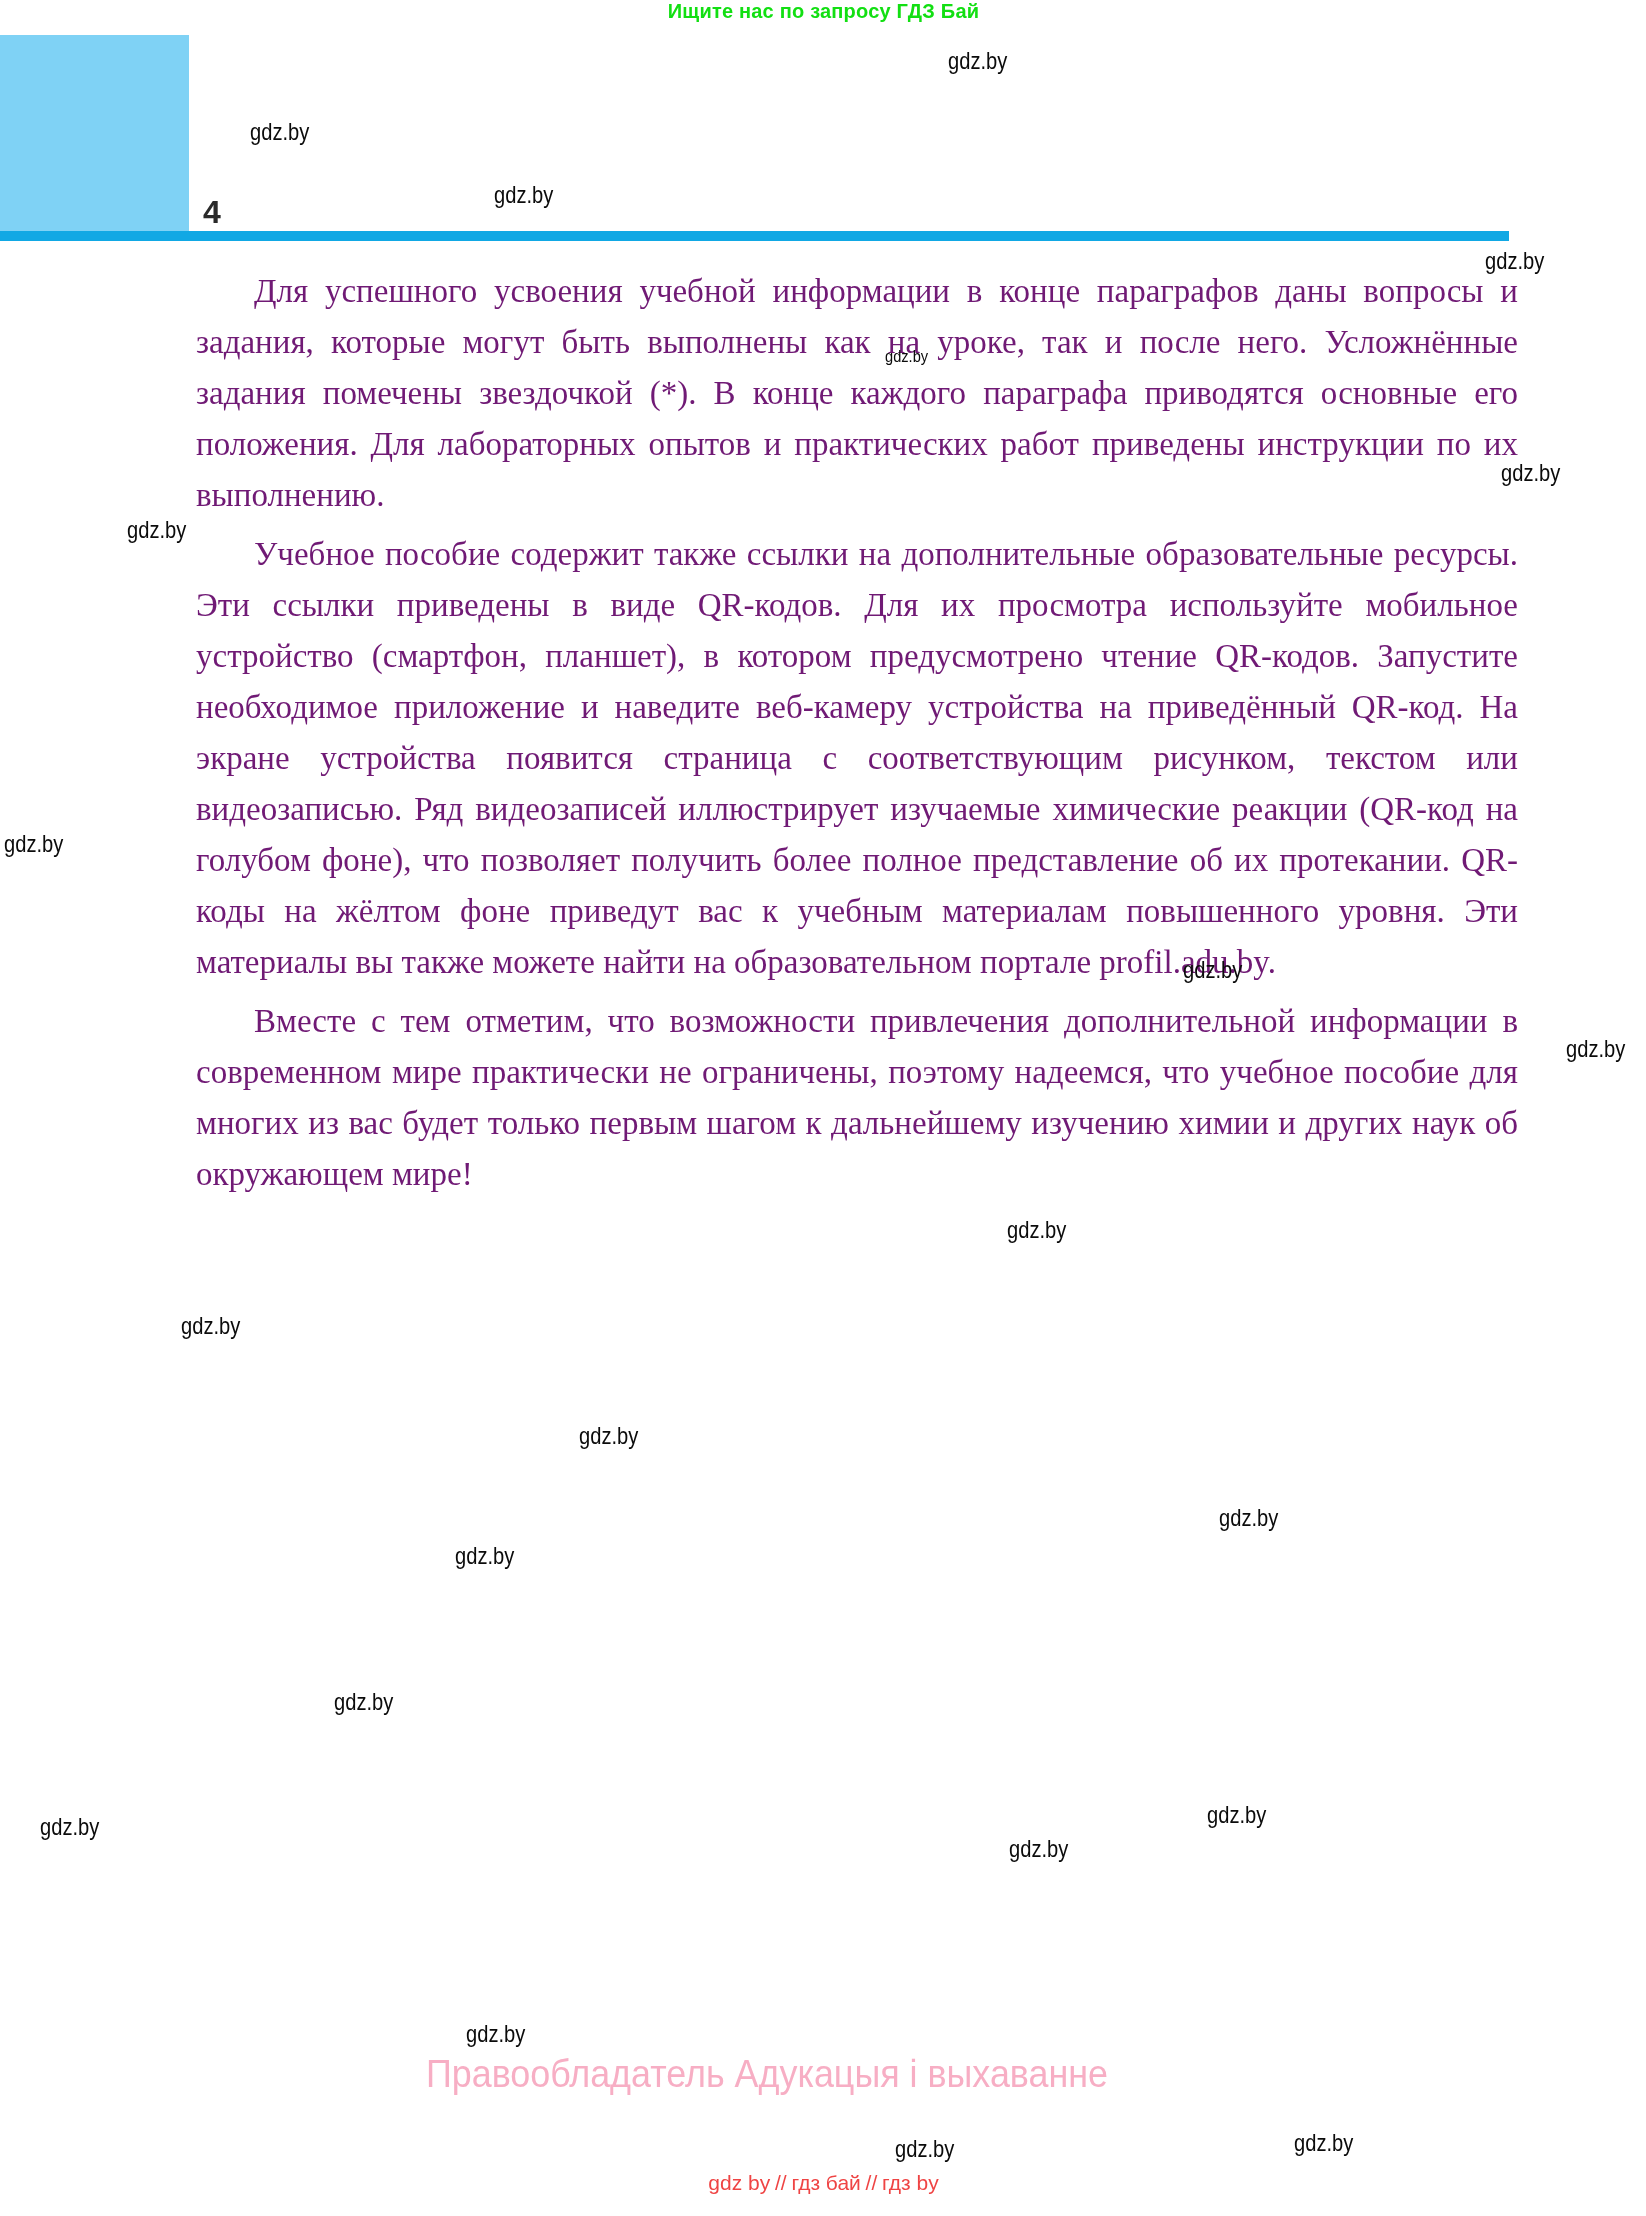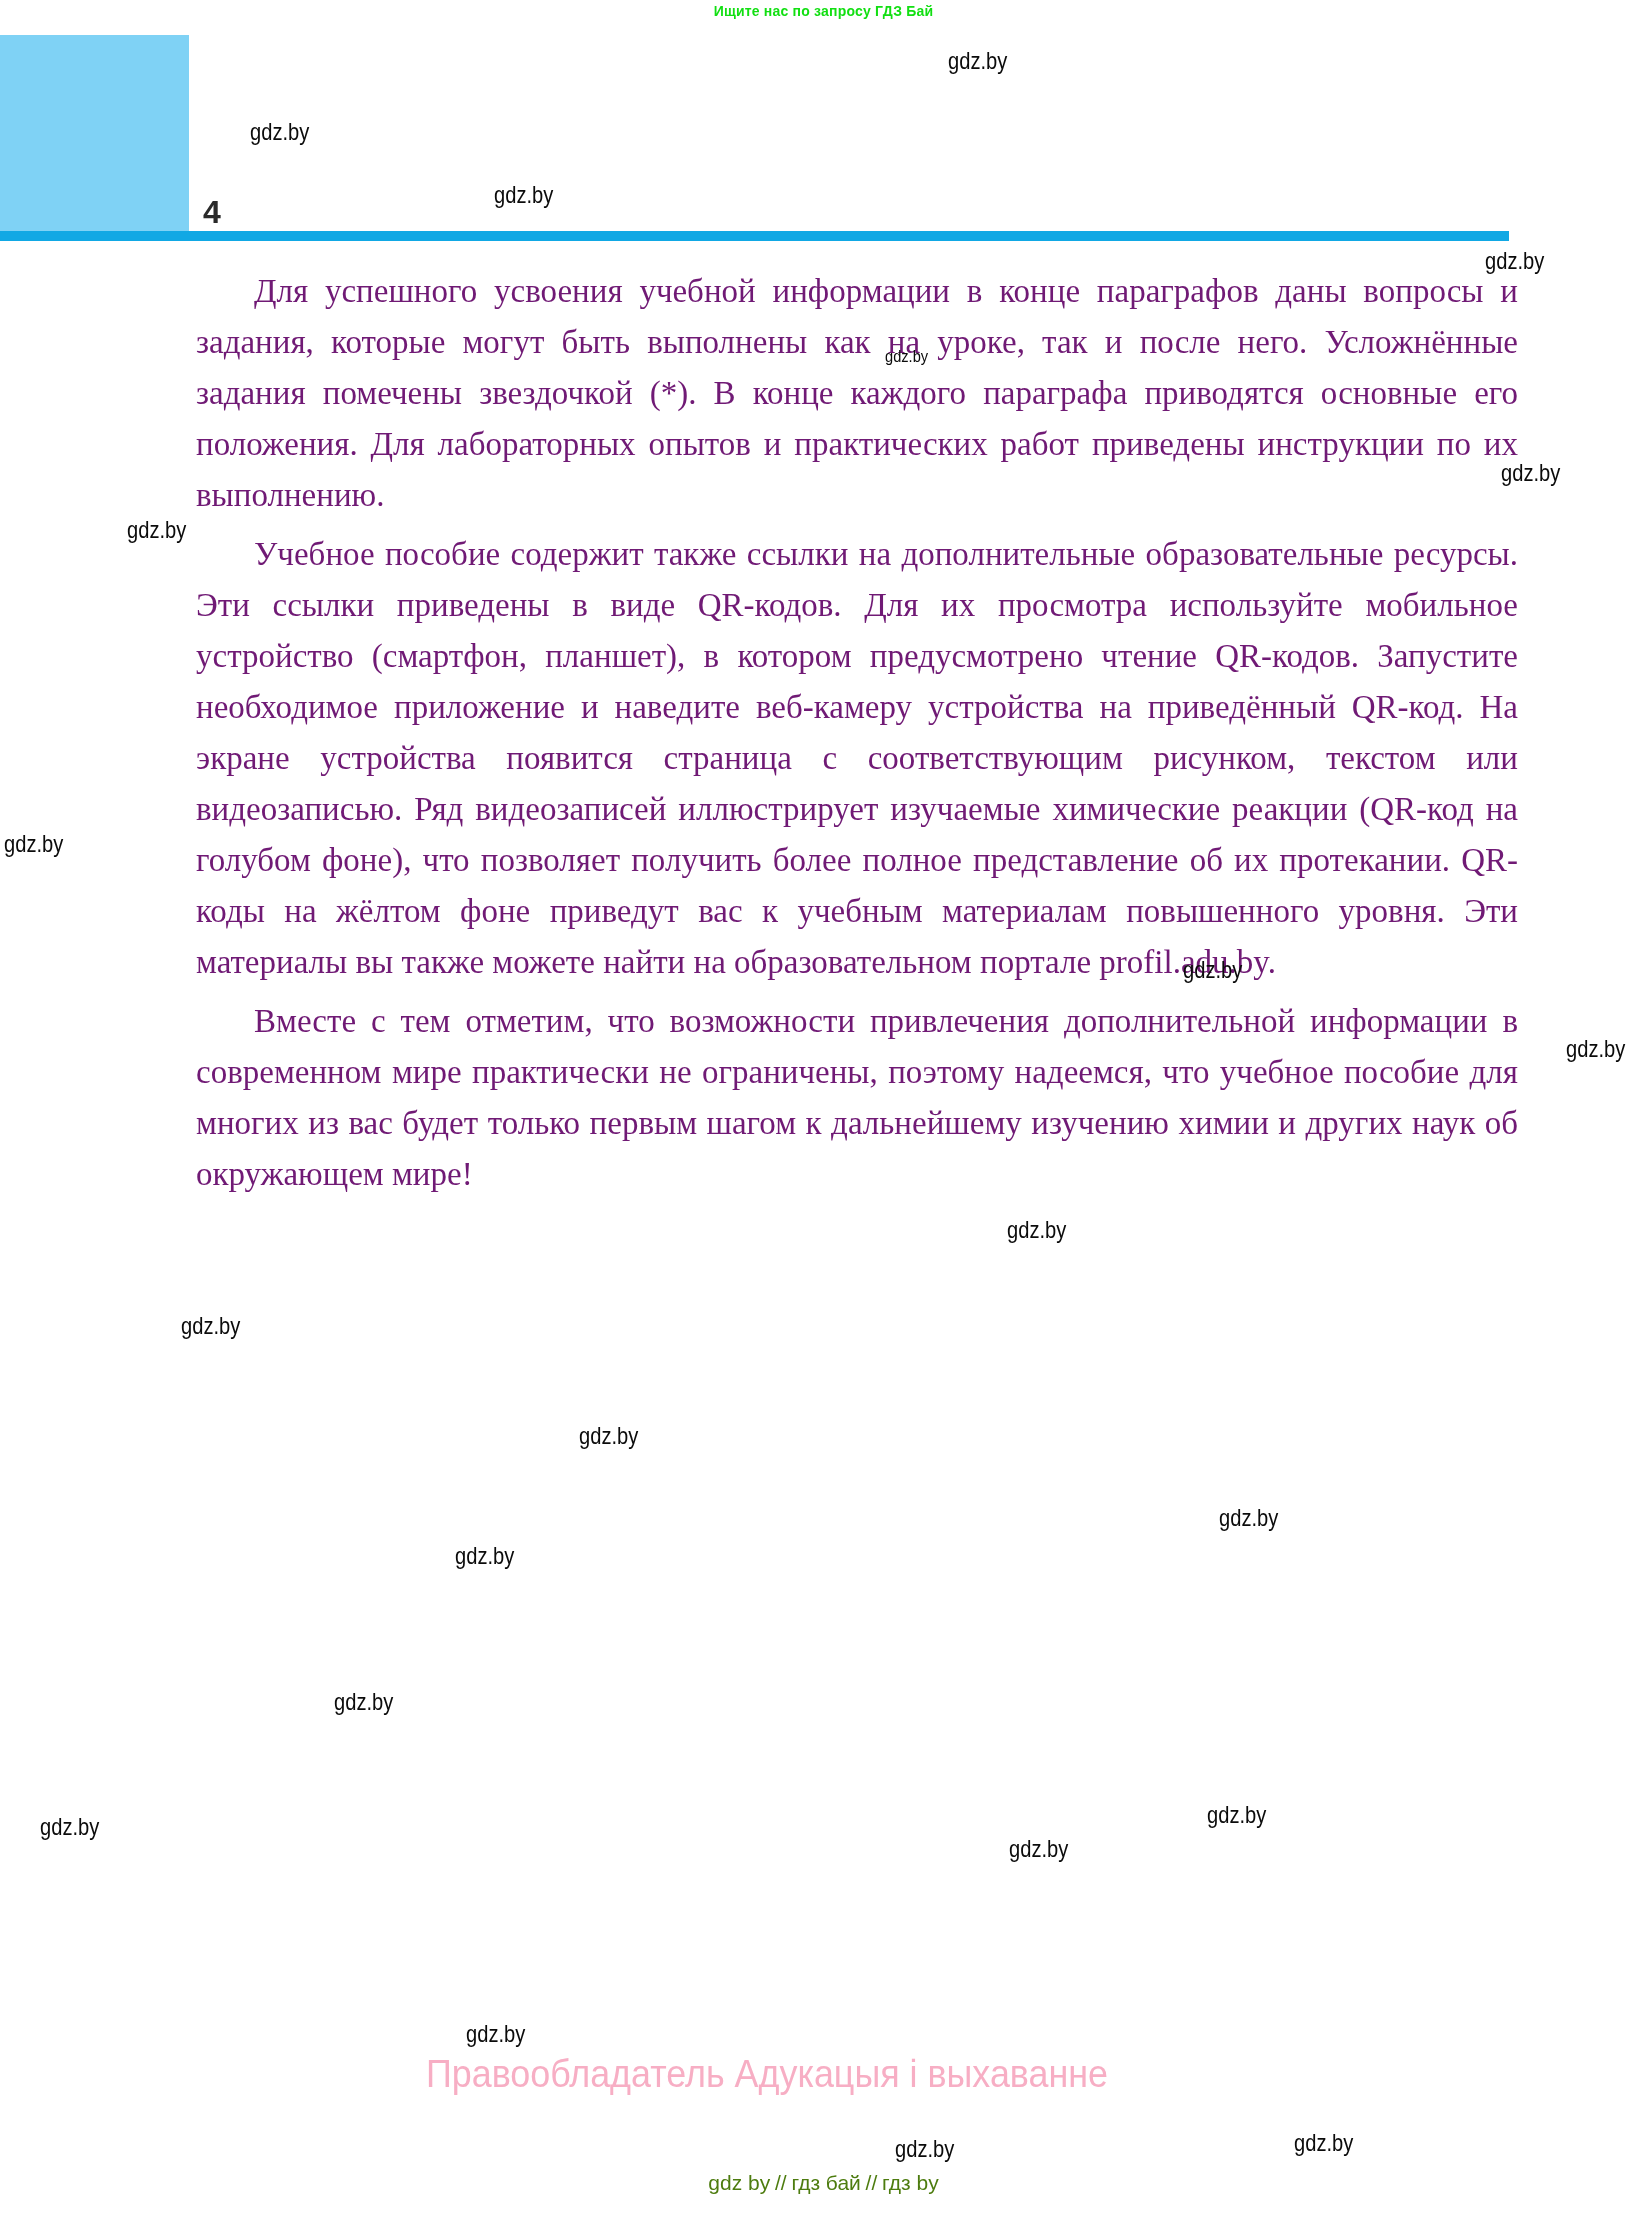--- a/index.html
+++ b/index.html
@@ -19,21 +19,21 @@
 
   
   .promo-line {
     position: absolute;
     top: 0px;
     left: 0;
     width: 1647px;
     text-align: center;
     font-family: "Liberation Sans", "DejaVu Sans", sans-serif;
     font-weight: bold;
-    font-size: 14px;
+    font-size: 20px;
     letter-spacing: 0.2px;
     color: #12df12;
     line-height: 22.6px;
     white-space: nowrap;
   }
 
   
   .header-swatch {
     position: absolute;
     left: 0px;
@@ -165,18 +165,18 @@
       <div class="wm" style="left: 1207px; top: 1804px; font-size: 23.4px; line-height: 23.4px;">gdz.by</div>
       <div class="wm" style="left: 1009px; top: 1838px; font-size: 23.4px; line-height: 23.4px;">gdz.by</div>
       <div class="wm" style="left: 40px; top: 1816px; font-size: 23.4px; line-height: 23.4px;">gdz.by</div>
       <div class="wm" style="left: 466px; top: 2023px; font-size: 23.4px; line-height: 23.4px;">gdz.by</div>
       <div class="wm" style="left: 1294px; top: 2132px; font-size: 23.4px; line-height: 23.4px;">gdz.by</div>
       <div class="wm" style="left: 895px; top: 2138px; font-size: 23.4px; line-height: 23.4px;">gdz.by</div>
     </div>
 
   <div class="owner-wm" style="color: rgb(247, 174, 196);">Правообладатель Адукацыя і выхаванне</div>
 
-  <div class="footer-links" style="color: #4d7c0f;">
+  <div class="footer-links" style="color: #ef4444;">
     <span>gdz by</span><span class="sep">//</span><span>гдз бай</span><span class="sep">//</span><span>гдз by</span>
   </div>
 
 </div>
 
 
 </body></html>

